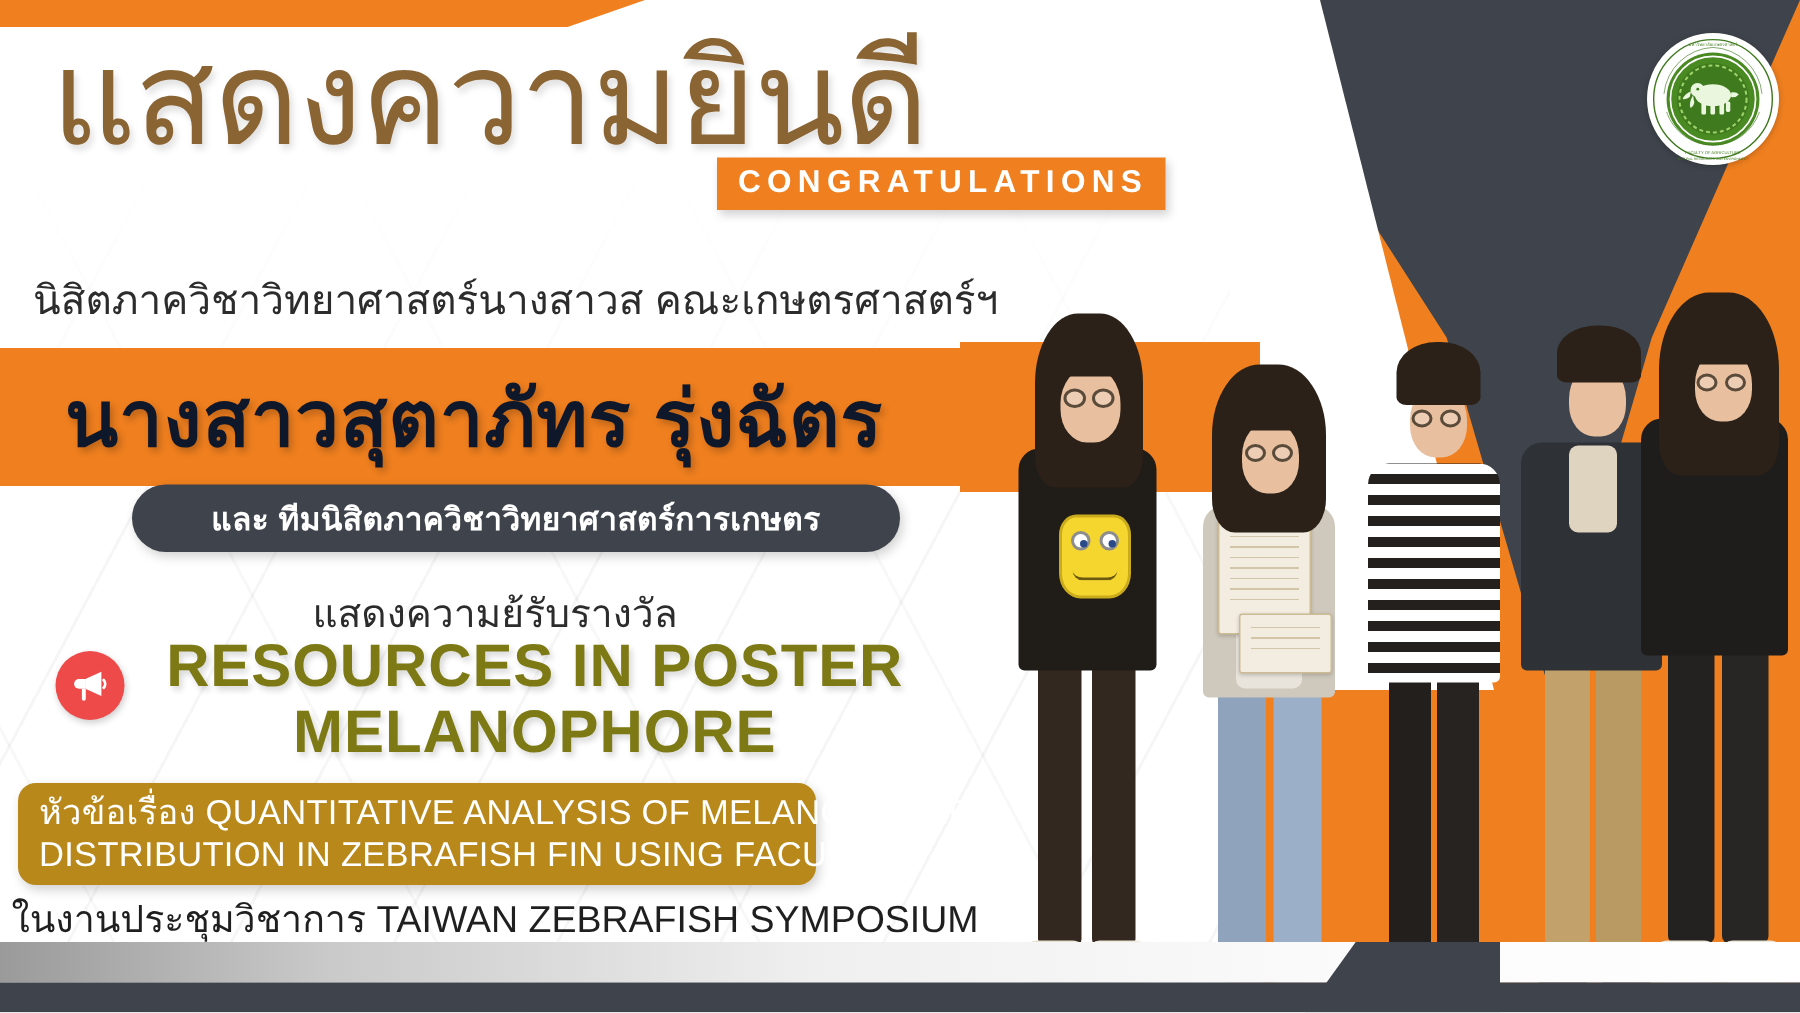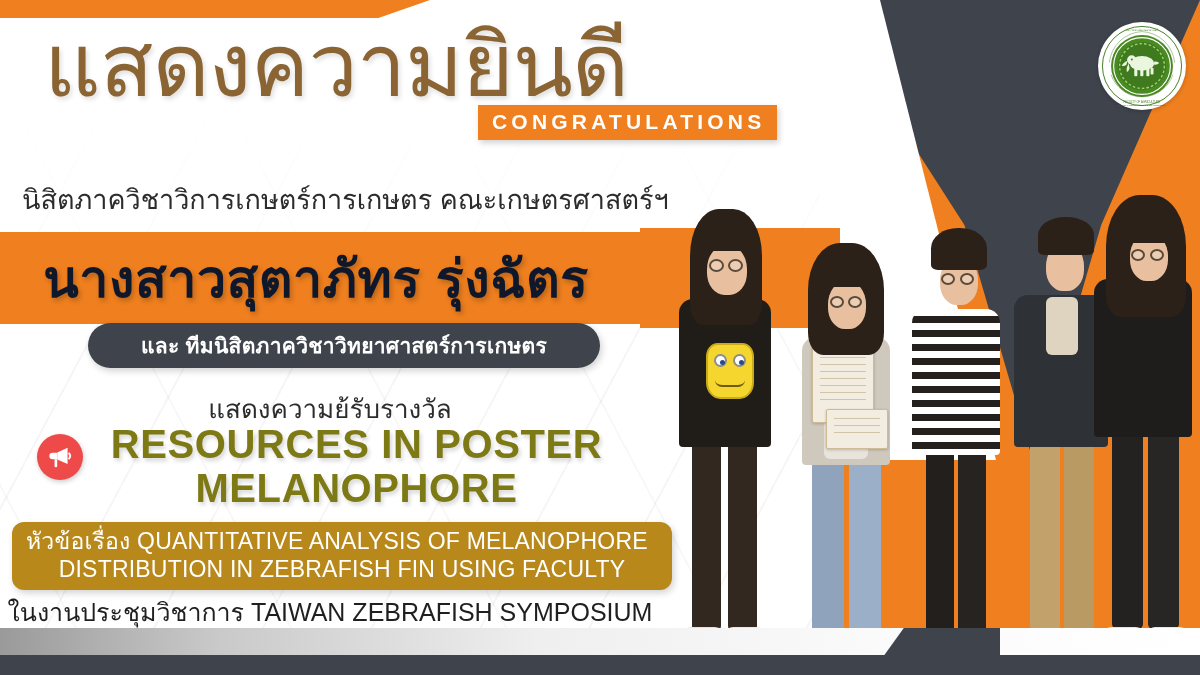--- a/index.html
+++ b/index.html
@@ -70,21 +70,21 @@
     background:var(--dark);
   }
   .bottom-notch {
     left:870px; top:628px; width:130px; height:47px;
     background:var(--dark);
     clip-path:polygon(26% 0, 100% 0, 100% 100%, 0 100%);
   }
 
   
   .thai-head {
-    position:absolute; left:44px; top:20px;
+    position:absolute; left:34px; top:20px;
     font-family:"Liberation Sans", sans-serif;
     font-size:88px; line-height:1.05; color:var(--brown);
     letter-spacing:-1px; white-space:nowrap;
     text-shadow:2px 3px 5px rgba(0,0,0,.13);
   }
   .congrats-badge {
     position:absolute; left:478px; top:105px;
     background:var(--orange); color:#ffffff;
     font-size:21px; font-weight:bold; letter-spacing:4.2px;
     padding:5px 12px 6px 14px; white-space:nowrap;
@@ -142,21 +142,21 @@
   }
   .award-text {
     flex:1; text-align:center; color:var(--olive);
     font-size:40px; font-weight:bold; line-height:1.1;
     letter-spacing:.6px; padding-right:42px;
     text-shadow:2px 3px 4px rgba(0,0,0,.16);
   }
 
   
   .topic-band {
-    position:absolute; left:12px; top:522px; width:660px;
+    position:absolute; left:12px; top:522px; width:532px;
     background:var(--gold); border-radius:12px;
     padding:5px 14px 7px 14px;
     box-shadow:2px 3px 7px rgba(0,0,0,.18);
   }
   .topic-band div {
     color:#ffffff; font-size:23px; line-height:1.22;
     text-align:center; letter-spacing:.2px; white-space:nowrap;
   }
   .topic-l1 { text-align:left !important; }
 
@@ -241,21 +241,21 @@
   <div class="shape dark-wedge"></div>
   <div class="shape white-left-wedge"></div>
   <div class="shape orange-mid-strip"></div>
 
   <div class="shape top-ribbon"></div>
 
   <div class="thai-head">แสดงความยินดี</div>
 
   <div class="congrats-badge">CONGRATULATIONS</div>
 
-  <div class="dept-line">นิสิตภาควิชาวิการเกษตร์การเกษตร คณะเกษตรศาสตร์ฯ</div>
+  <div class="dept-line">นิสิตภาควิชาวิทยาศาสตร์นางสาวส คณะเกษตรศาสตร์ฯ</div>
 
   <div class="name-band">
     <div class="name-text">นางสาวสุตาภัทร รุ่งฉัตร</div>
   </div>
 
   <div class="team-pill">
     <span>และ ทีมนิสิตภาควิชาวิทยาศาสตร์การเกษตร</span>
   </div>
 
   <div class="occasion">แสดงความย้รับรางวัล</div>

